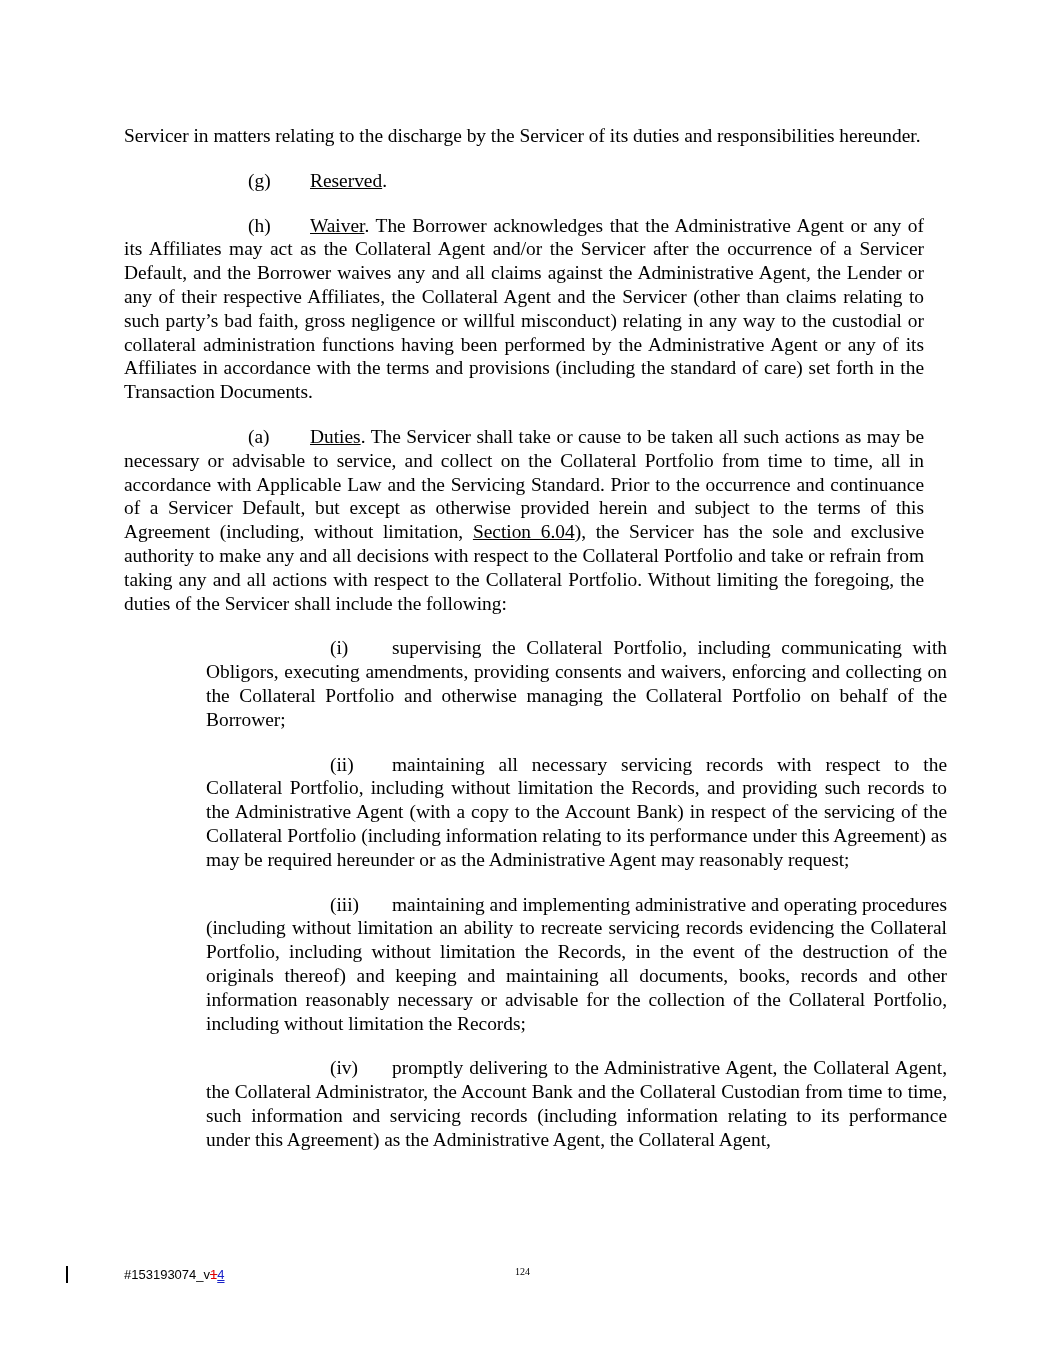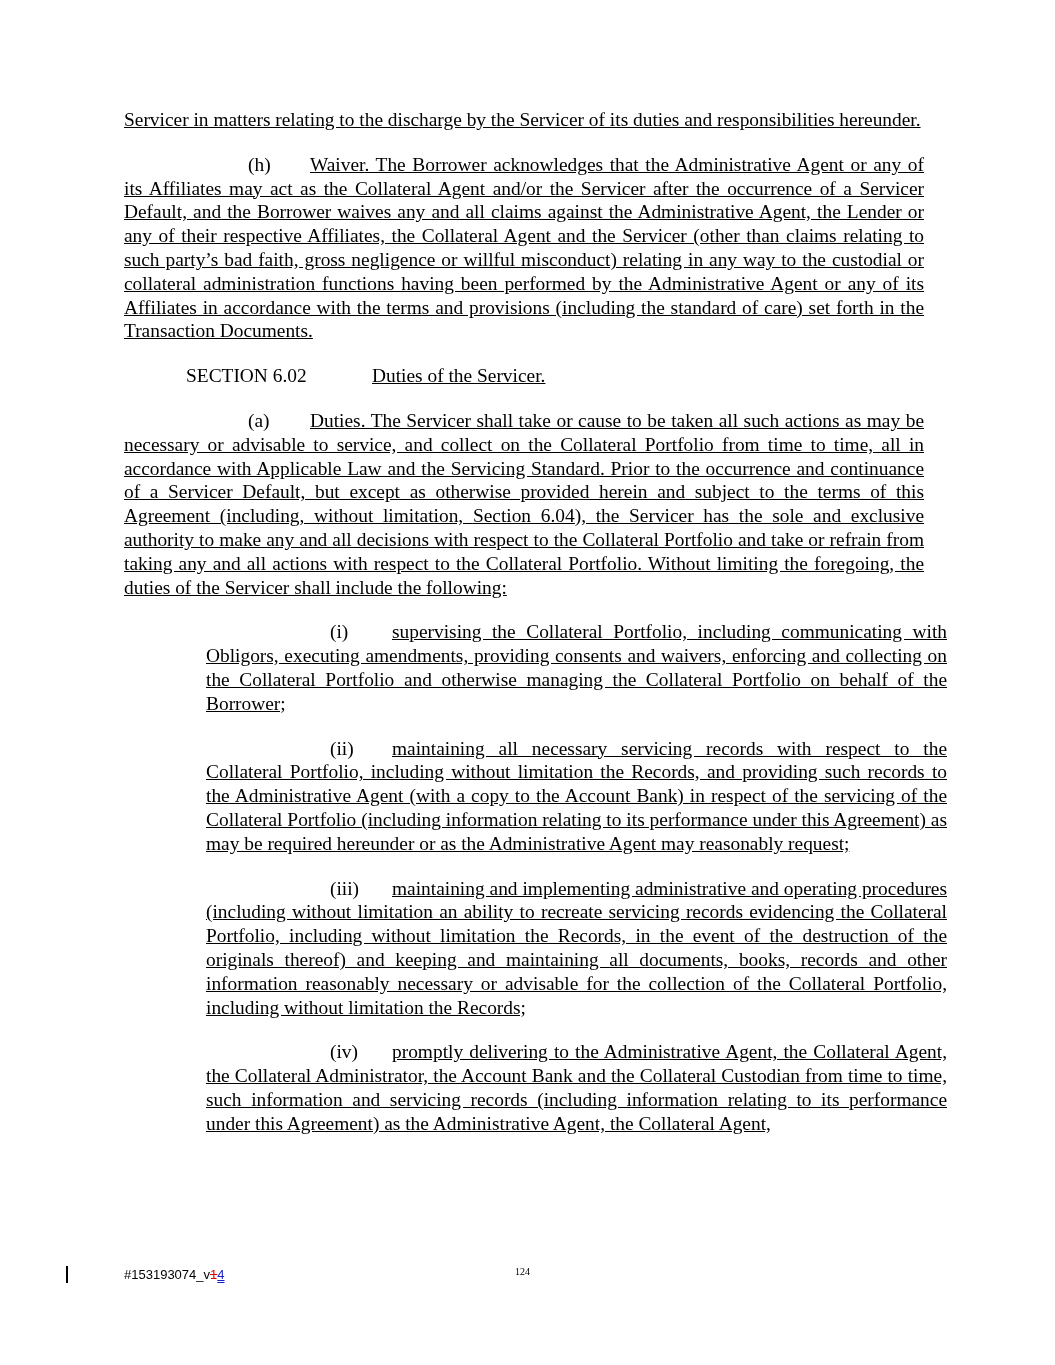--- a/index.html
+++ b/index.html
@@ -1,20 +1,20 @@
 <!DOCTYPE html>
 <html><head>
 <meta charset="utf-8">
 <style>
   html, body { margin: 0; padding: 0; background: #ffffff; }
   body {
     width: 1055px; height: 1365px; position: relative; overflow: hidden;
     font-family: "Liberation Serif", serif; color: #000; font-size: 19.4px;
   }
-  .page { position: absolute; left: 124px; top: 108px; width: 800px; text-decoration: underline; }
+  .page { position: absolute; left: 124px; top: 124px; width: 800px; }
   p { margin: 0; line-height: 23.8px; text-align: justify; }
   .gap { margin-bottom: 21px; }
   .ind { text-indent: 124px; }
   .num { display: inline-block; width: 62px; text-indent: 0; }
   .u { text-decoration: underline; }
   .sub { margin-left: 82px; width: 741px; }
   .sub .ind { text-indent: 124px; }
   .section { padding-left: 62px; }
   .section .snum { display: inline-block; width: 186px; }
   .footer { position: absolute; top: 1266px; left: 0; width: 1027px; height: 20px; }
@@ -23,24 +23,24 @@
   .del { color: #e00000; text-decoration: line-through; }
   .ins { color: #1a22c8; text-decoration: underline double; }
   .pgnum { position: absolute; left: 515px; top: 0; font-size: 10px; }
 </style>
 </head>
 <body>
 
 <div class="page">
   <p class="gap">Servicer in matters relating to the discharge by the Servicer of its duties and responsibilities hereunder.</p>
 
+  <p class="gap ind"><span class="num">(g)</span><span class="u">Reserved</span><span>.</span></p>
 
   <p class="gap ind"><span class="num">(h)</span><span class="u">Waiver</span><span>.  The Borrower acknowledges that the Administrative Agent or any of its Affiliates may act as the Collateral Agent and/or the Servicer after the occurrence of a Servicer Default, and the Borrower waives any and all claims against the Administrative Agent, the Lender or any of their respective Affiliates, the Collateral Agent and the Servicer (other than claims relating to such party’s bad faith, gross negligence or willful misconduct) relating in any way to the custodial or collateral administration functions having been performed by the Administrative Agent or any of its Affiliates in accordance with the terms and provisions (including the standard of care) set forth in the Transaction Documents.</span></p>
 
-  <p class="gap section"><span class="snum">SECTION 6.02</span><span class="u">Duties of the Servicer</span><span>.</span></p>
 
   <p class="gap ind"><span class="num">(a)</span><span class="u">Duties</span><span>.  The Servicer shall take or cause to be taken all such actions as may be necessary or advisable to service, and collect on the Collateral Portfolio from time to time, all in accordance with Applicable Law and the Servicing Standard.  Prior to the occurrence and continuance of a Servicer Default, but except as otherwise provided herein and subject to the terms of this Agreement (including, without limitation, </span><span class="u">Section 6.04</span><span>), the Servicer has the sole and exclusive authority to make any and all decisions with respect to the Collateral Portfolio and take or refrain from taking any and all actions with respect to the Collateral Portfolio.  Without limiting the foregoing, the duties of the Servicer shall include the following:</span></p>
 
   <div class="sub">
     <p class="gap ind"><span class="num">(i)</span><span>supervising the Collateral Portfolio, including communicating with Obligors, executing amendments, providing consents and waivers, enforcing and collecting on the Collateral Portfolio and otherwise managing the Collateral Portfolio on behalf of the Borrower;</span></p>
     <p class="gap ind"><span class="num">(ii)</span><span>maintaining all necessary servicing records with respect to the Collateral Portfolio, including without limitation the Records, and providing such records to the Administrative Agent (with a copy to the Account Bank) in respect of the servicing of the Collateral Portfolio (including information relating to its performance under this Agreement) as may be required hereunder or as the Administrative Agent may reasonably request;</span></p>
     <p class="gap ind"><span class="num">(iii)</span><span>maintaining and implementing administrative and operating procedures (including without limitation an ability to recreate servicing records evidencing the Collateral Portfolio, including without limitation the Records, in the event of the destruction of the originals thereof) and keeping and maintaining all documents, books, records and other information reasonably necessary or advisable for the collection of the Collateral Portfolio, including without limitation the Records;</span></p>
     <p class="ind"><span class="num">(iv)</span><span>promptly delivering to the Administrative Agent, the Collateral Agent, the Collateral Administrator, the Account Bank and the Collateral Custodian from time to time, such information and servicing records (including information relating to its performance under this Agreement) as the Administrative Agent, the Collateral Agent,</span></p>
   </div>
 </div>

